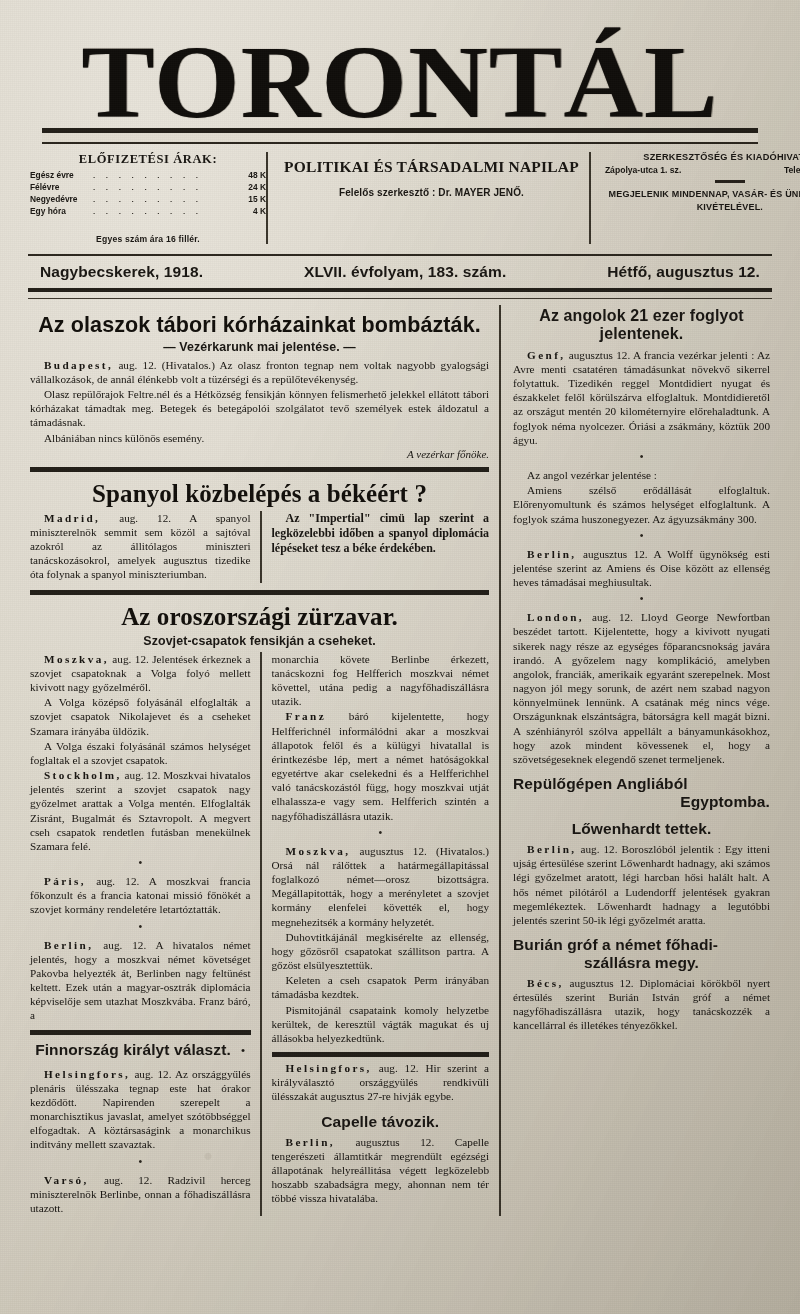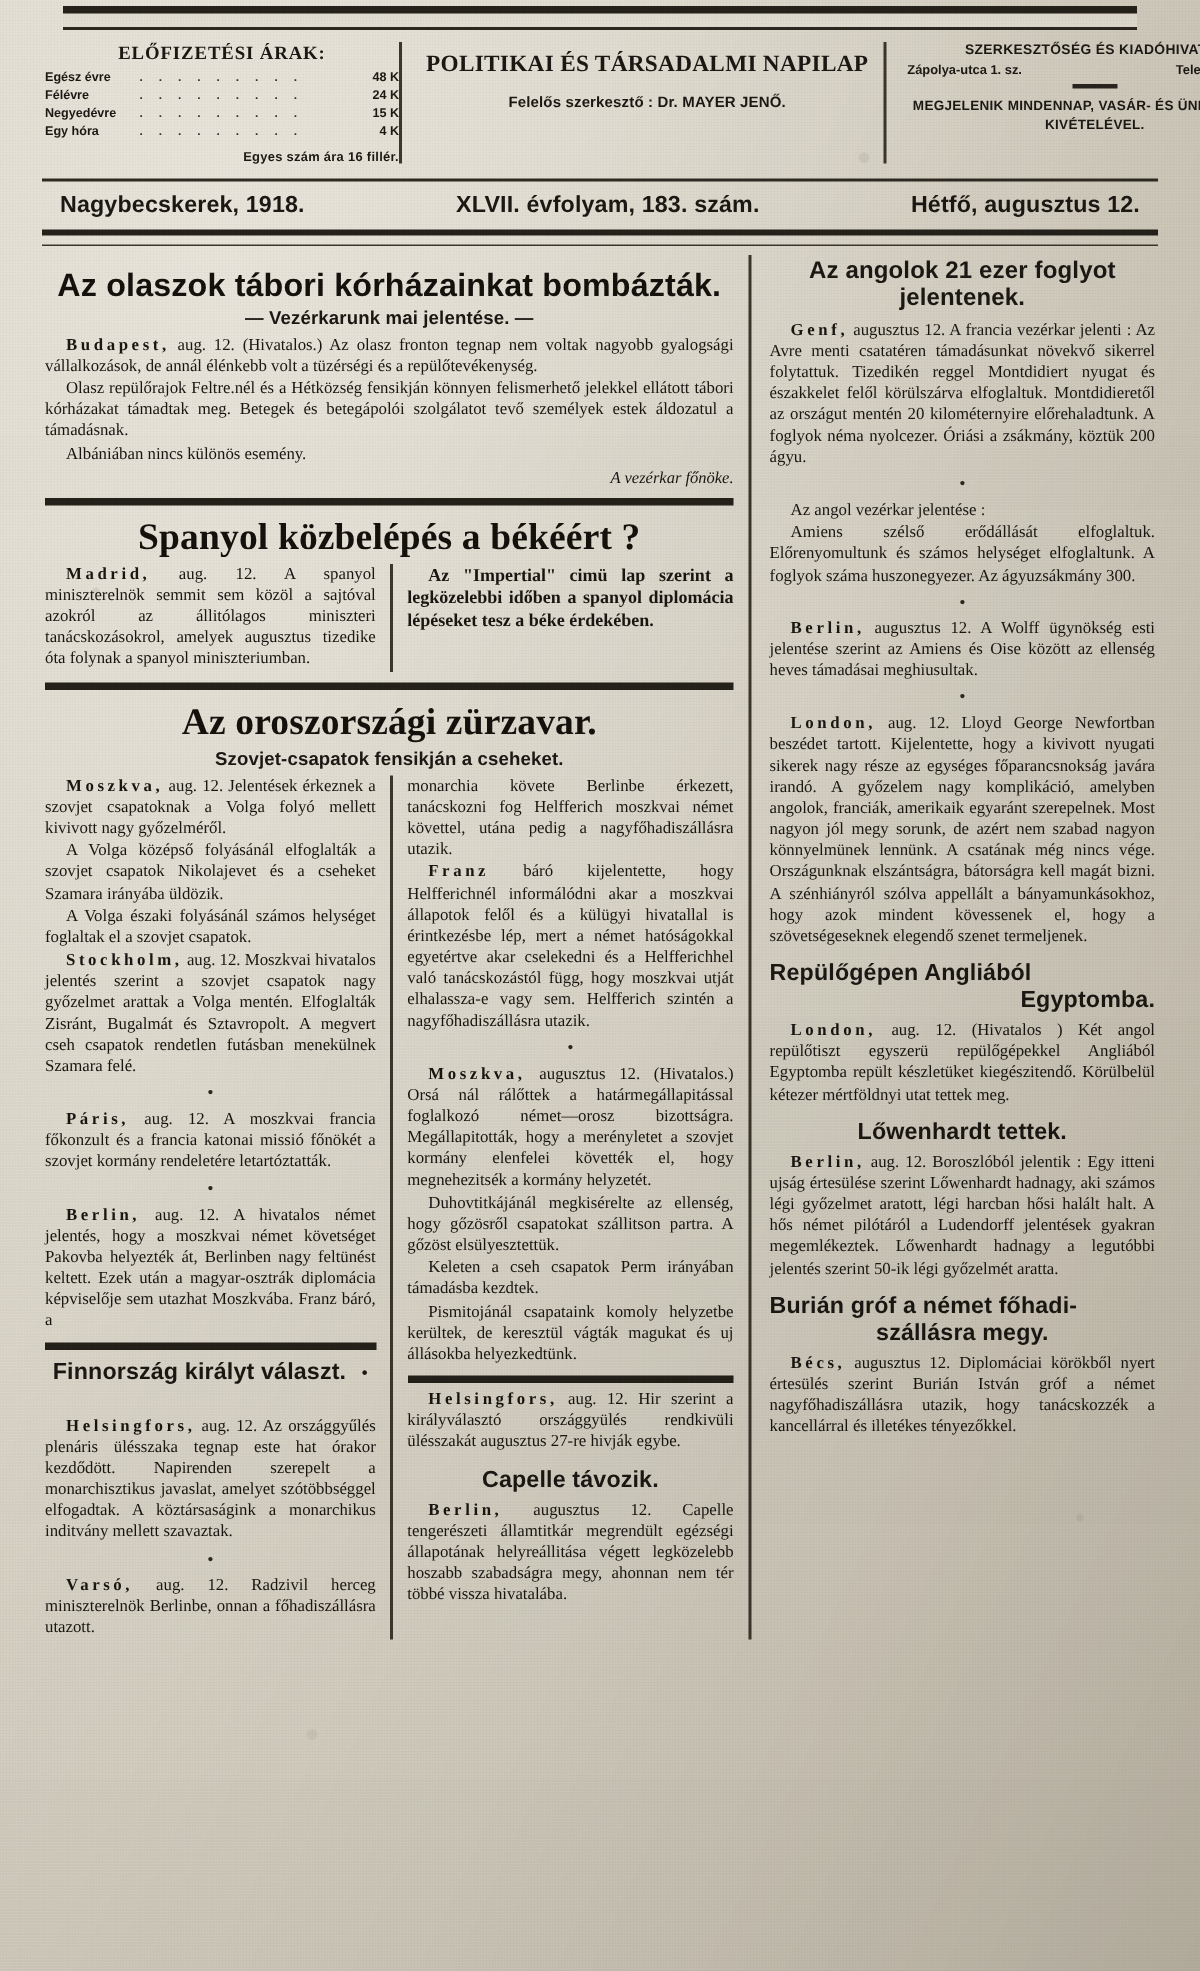--- a/index.html
+++ b/index.html
@@ -107,24 +107,24 @@
     flex: 1 1 auto;
     overflow: hidden;
     white-space: nowrap;
     letter-spacing: 4.2px;
     color: #35302a;
     font-size: 8px;
     padding: 0 3px;
   }
   .price-val { width: 26px; text-align: right; white-space: nowrap; }
   .price-single {
-    text-align: right;
+    text-align: center;
     font-size: 8.6px;
     font-weight: 700;
-    margin-top: 5px;
+    margin-top: 16px;
     letter-spacing: .2px;
   }
   .paper-kind {
     font-family: "Liberation Serif", serif;
     font-size: 15.5px;
     font-weight: 700;
     letter-spacing: .2px;
     white-space: nowrap;
   }
   .editor {
@@ -273,20 +273,23 @@
     justify-content: center;
     gap: 10px;
   }
 </style>
 </head>
 <body>
 
 <div class="page">
   <div class="inner">
 
+    <div class="masthead">
+      <div class="masthead-title">TORONTÁL</div>
+    </div>
     <div class="rule-thick"></div>
 
     <div class="infohead">
 
       <div class="info-col info-left">
         <div class="prices-title">ELŐFIZETÉSI ÁRAK:</div>
 
         <div class="price-row">
           <span class="price-label">Egész évre</span>
           <span class="price-dots">. . . . . . . . .</span>
@@ -378,21 +381,21 @@
               <p class="txt"><span class="spaced bold">Stockholm,</span><span> aug. 12. Moszkvai hivatalos jelentés szerint a szovjet csapatok nagy győzelmet arattak a Volga mentén. Elfoglalták Zisránt, Bugalmát és Sztavropolt. A megvert cseh csapatok rendetlen futásban menekülnek Szamara felé.</span></p>
               <div class="dot-sep">•</div>
               <p class="txt"><span class="spaced bold">Páris,</span><span> aug. 12. A moszkvai francia főkonzult és a francia katonai missió főnökét a szovjet kormány rendeletére letartóztatták.</span></p>
               <div class="dot-sep">•</div>
               <p class="txt"><span class="spaced bold">Berlin,</span><span> aug. 12. A hivatalos német jelentés, hogy a moszkvai német követséget Pakovba helyezték át, Berlinben nagy feltünést keltett. Ezek után a magyar-osztrák diplomácia képviselője sem utazhat Moszkvába. Franz báró, a</span></p>
 
               <div class="hr-blk"></div>
 
               <div>
                 <div class="fin-head">
-                  <h2 class="secthl" style="margin:2px 0 20px 0;text-align:right;">Finnország királyt választ.</h2>
+                  <h2 class="secthl" style="margin:2px 0 8px 0;text-align:right;">Finnország királyt választ.</h2>
                   <span style="font-size:13px;">•</span>
                 </div>
                 <p class="txt"><span class="spaced bold">Helsingfors,</span><span> aug. 12. Az országgyűlés plenáris ülésszaka tegnap este hat órakor kezdődött. Napirenden szerepelt a monarchisztikus javaslat, amelyet szótöbbséggel elfogadtak. A köztársaságink a monarchikus inditvány mellett szavaztak.</span></p>
                 <div class="dot-sep">•</div>
                 <p class="txt"><span class="spaced bold">Varsó,</span><span> aug. 12. Radzivil herceg miniszterelnök Berlinbe, onnan a főhadiszállásra utazott.</span></p>
               </div>
             </div>
 
             <div class="subcol subcol-b">
               <p class="txt noind">monarchia követe Berlinbe érkezett, tanácskozni fog Helfferich moszkvai német követtel, utána pedig a nagyfőhadiszállásra utazik.</p>
@@ -426,21 +429,20 @@
           <p class="txt">Amiens szélső erődállását elfoglaltuk. Előrenyomultunk és számos helységet elfoglaltunk. A foglyok száma huszonegyezer. Az ágyuzsákmány 300.</p>
           <div class="dot-sep">•</div>
           <p class="txt"><span class="spaced bold">Berlin,</span><span> augusztus 12. A Wolff ügynökség esti jelentése szerint az Amiens és Oise között az ellenség heves támadásai meghiusultak.</span></p>
           <div class="dot-sep">•</div>
           <p class="txt"><span class="spaced bold">London,</span><span> aug. 12. Lloyd George Newfortban beszédet tartott. Kijelentette, hogy a kivivott nyugati sikerek nagy része az egységes főparancsnokság javára irandó. A győzelem nagy komplikáció, amelyben angolok, franciák, amerikaik egyaránt szerepelnek. Most nagyon jól megy sorunk, de azért nem szabad nagyon könnyelmünek lennünk. A csatának még nincs vége. Országunknak elszántságra, bátorságra kell magát bizni. A szénhiányról szólva appellált a bányamunkásokhoz, hogy azok mindent kövessenek el, hogy a szövetségeseknek elegendő szenet termeljenek.</span></p>
         </div>
 
         <div>
           <h2 class="secthl leftind" style="margin-bottom:0;">Repülőgépen Angliából</h2>
           <h2 class="secthl rightind" style="margin-top:0;">Egyptomba.</h2>
-          <p class="txt"><span class="spaced bold">London,</span><span> aug. 12. (Hivatalos ) Két angol repülőtiszt egyszerü repülőgépekkel Angliából Egyptomba repült készletüket kiegészitendő. Körülbelül kétezer mértföldnyi utat tettek meg.</span></p>
         </div>
 
         <div>
           <h2 class="secthl">Lőwenhardt tettek.</h2>
           <p class="txt"><span class="spaced bold">Berlin,</span><span> aug. 12. Boroszlóból jelentik : Egy itteni ujság értesülése szerint Lőwenhardt hadnagy, aki számos légi győzelmet aratott, légi harcban hősi halált halt. A hős német pilótáról a Ludendorff jelentések gyakran megemlékeztek. Lőwenhardt hadnagy a legutóbbi jelentés szerint 50-ik légi győzelmét aratta.</span></p>
         </div>
 
         <div>
           <h2 class="secthl leftind" style="margin-bottom:0;">Burián gróf a német főhadi-</h2>
           <h2 class="secthl" style="margin-top:0;">szállásra megy.</h2>

